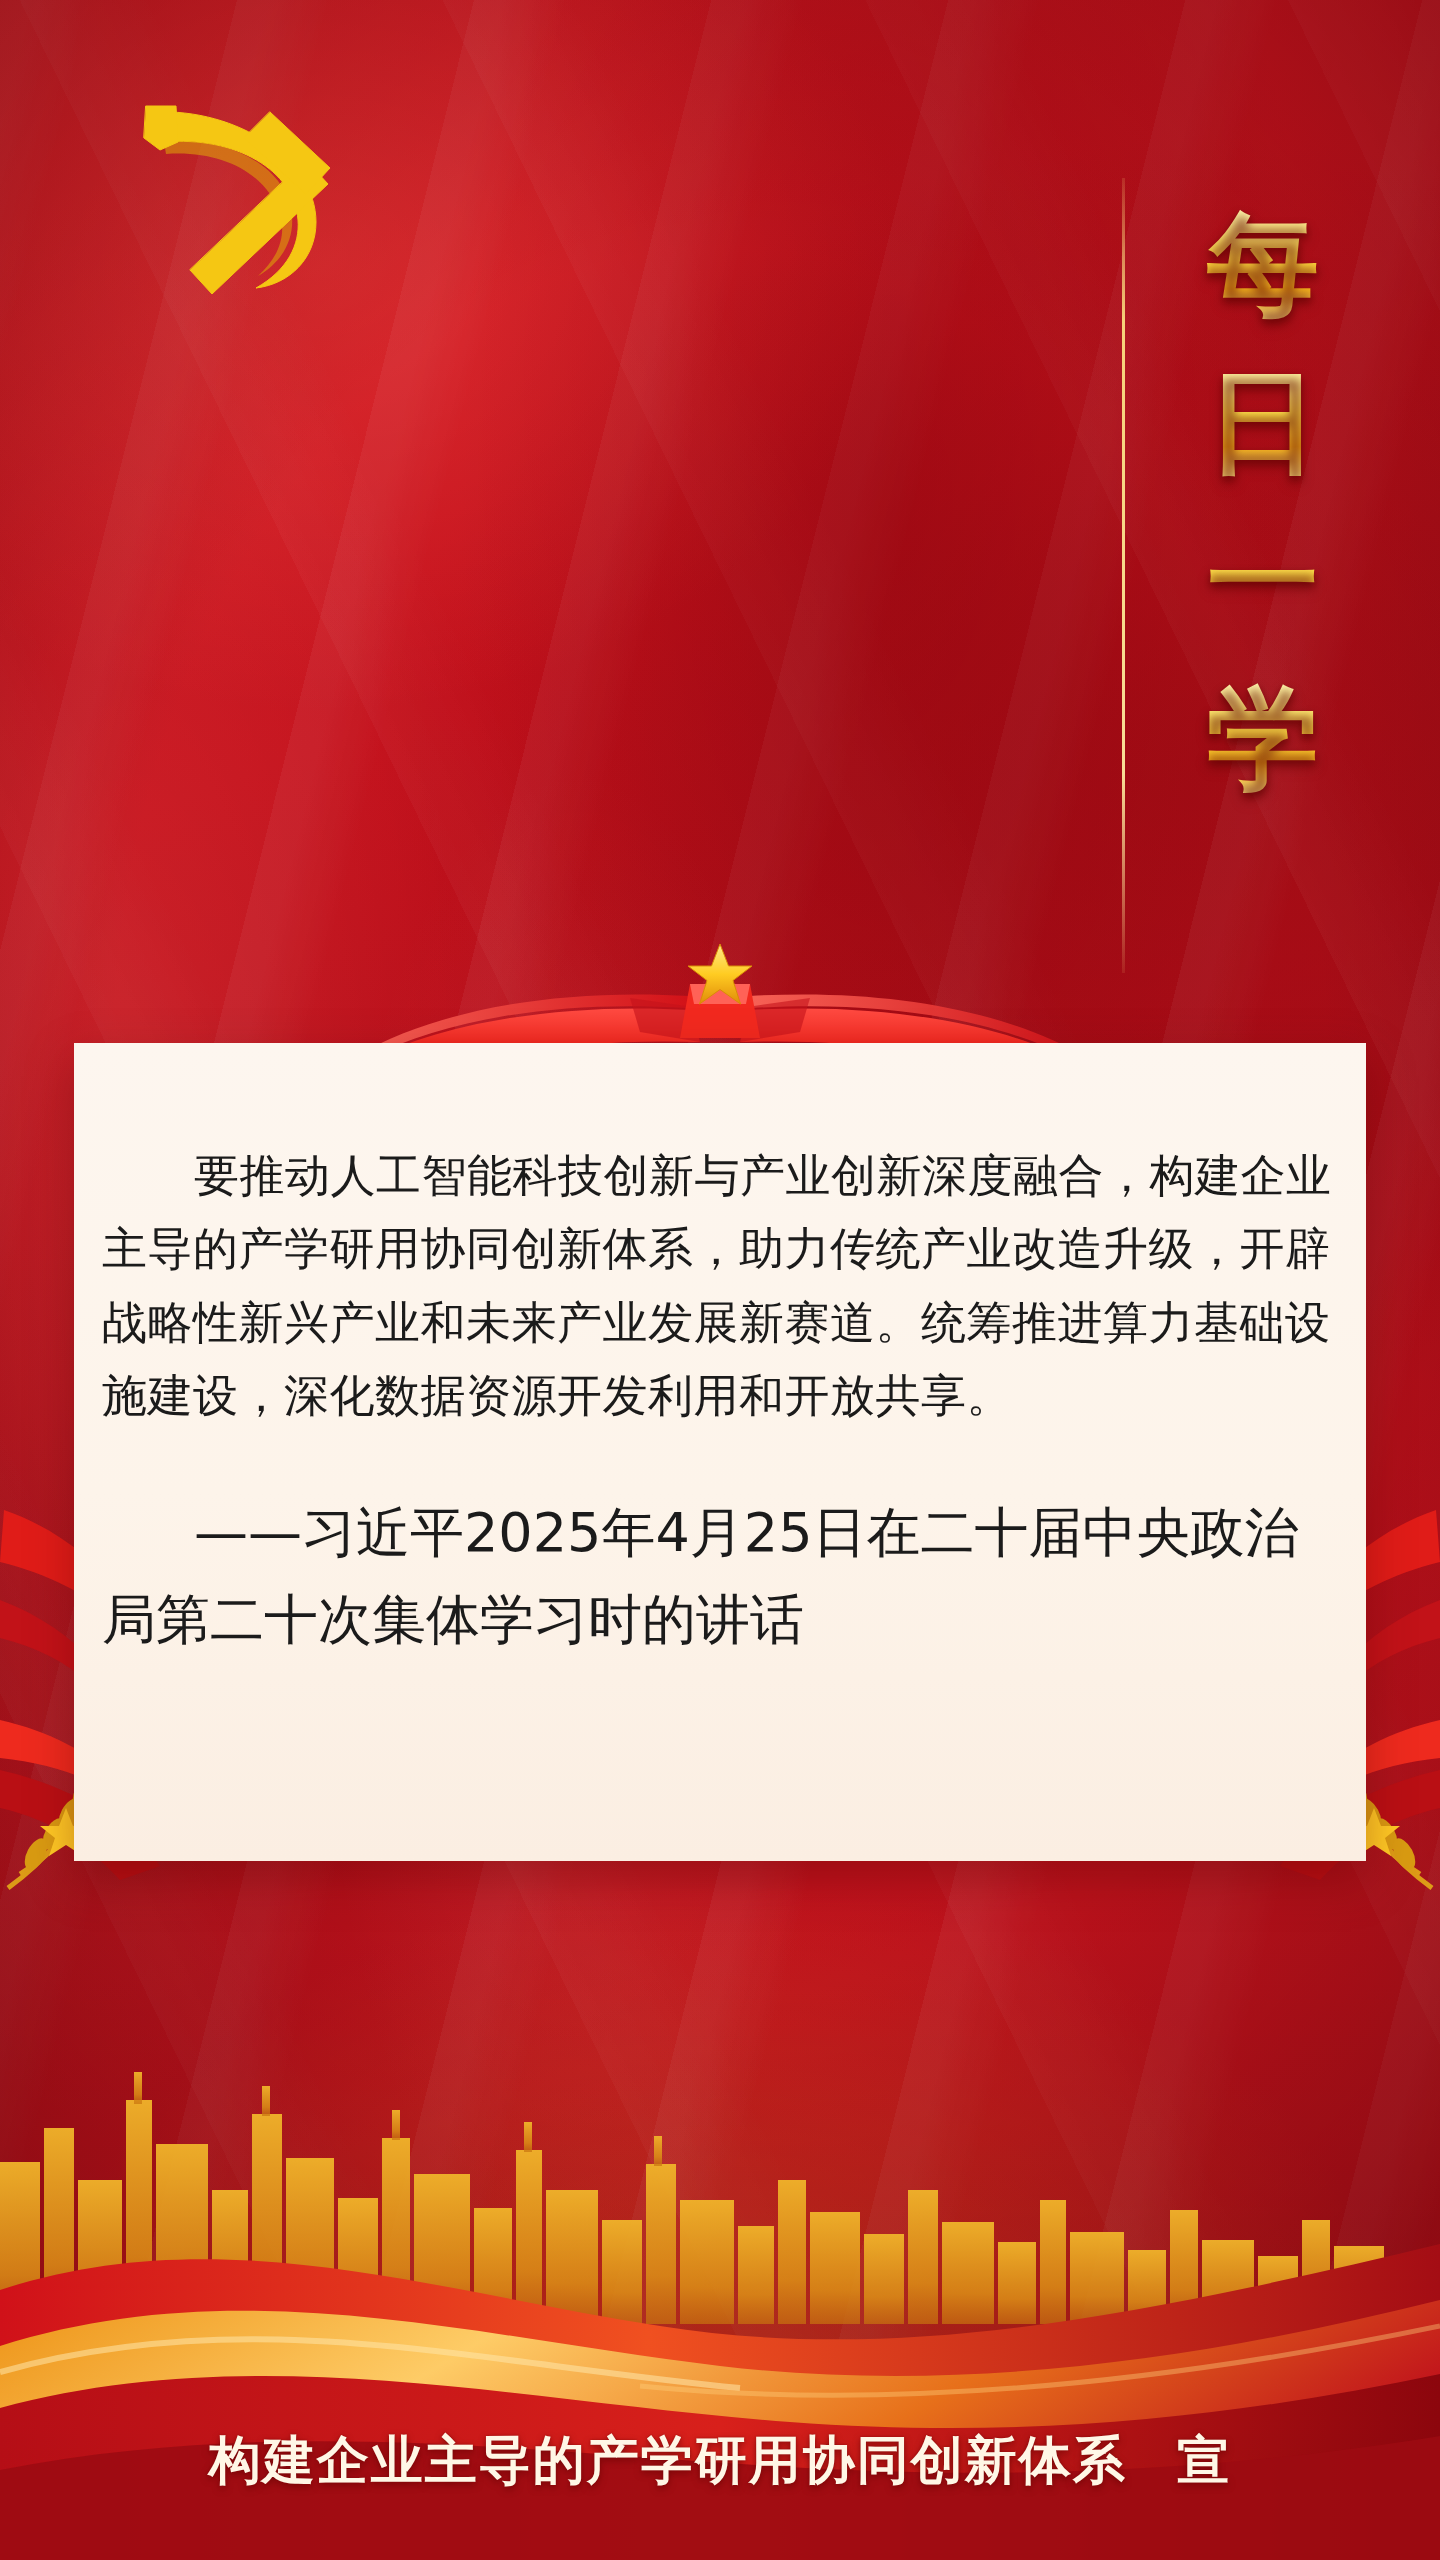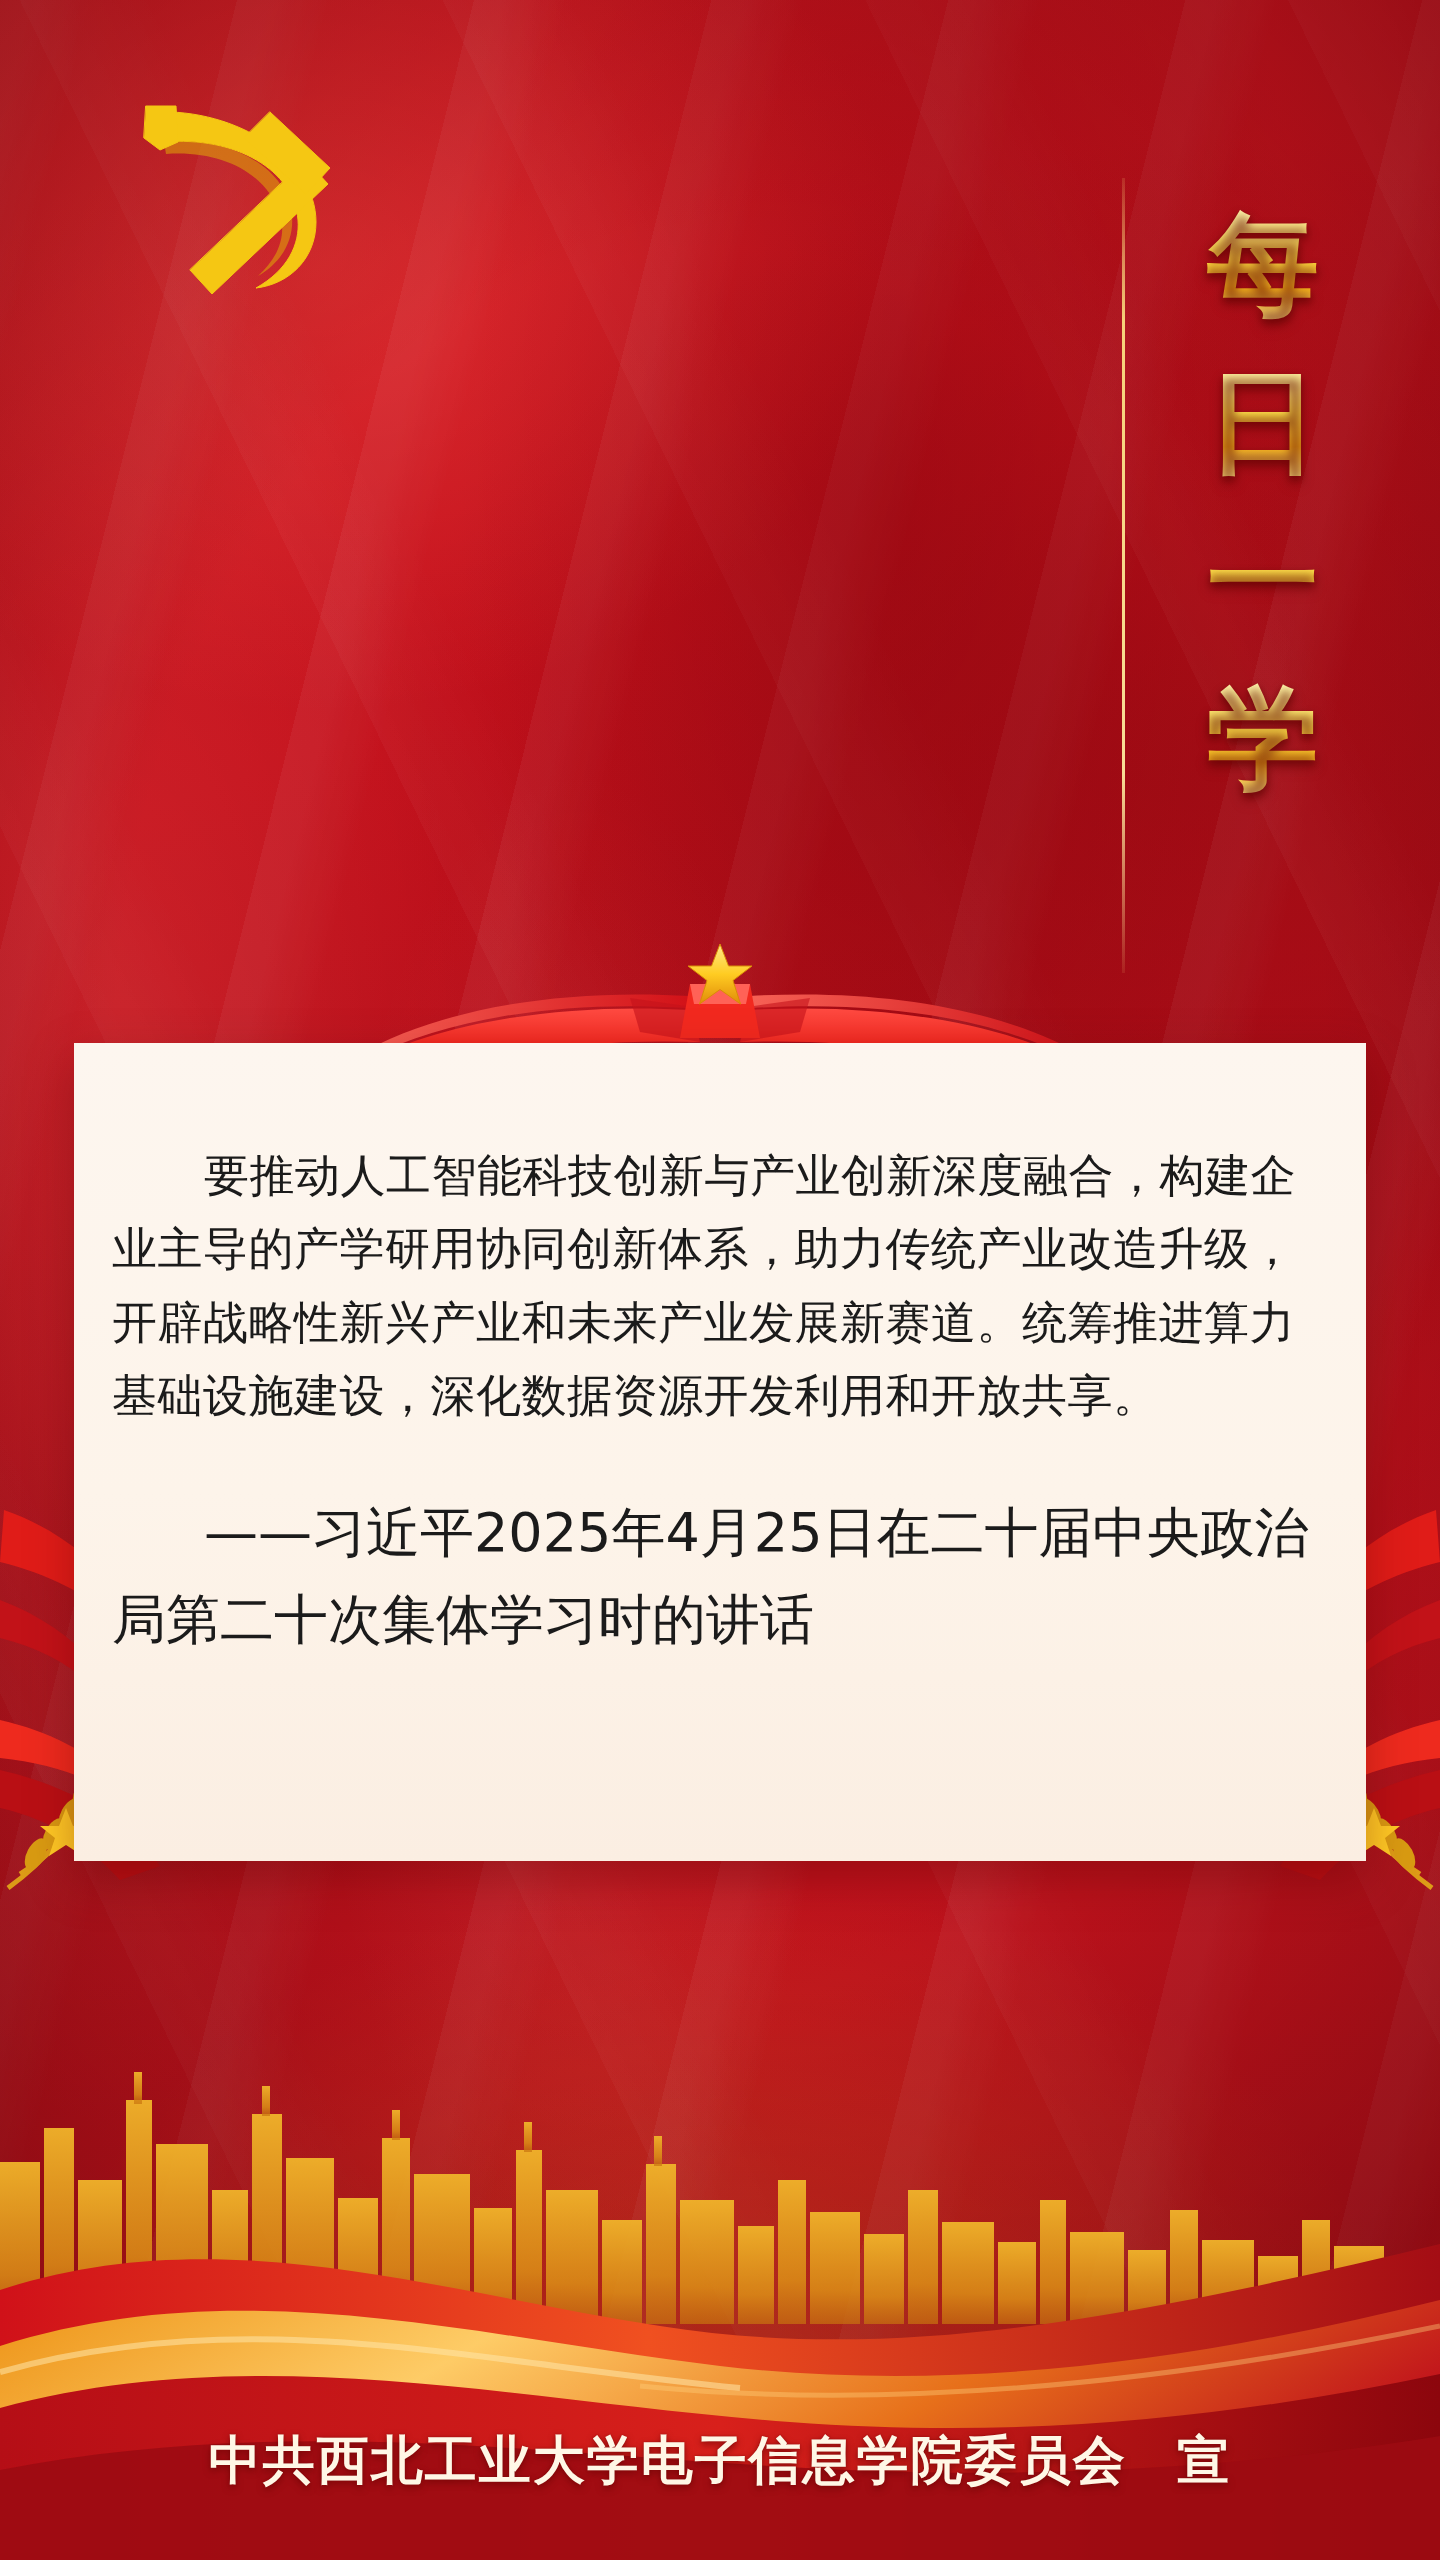--- a/index.html
+++ b/index.html
@@ -126,21 +126,21 @@
     height: 818px;
     background: linear-gradient(180deg, #fdf6ef 0%, #fdf4ea 55%, #fbeee2 100%);
     box-shadow: 0 18px 44px rgba(90,0,4,0.35);
     z-index: 5;
   }
   .card-inner {
     position: absolute;
     left: 0;
     right: 0;
     top: 96px;
-    padding: 0 38px;
+    padding: 0 28px;
   }
   .quote-body {
     font-size: 45px;
     line-height: 1.63;
     color: #1b1b1b;
     text-indent: 92px;
     letter-spacing: 0.5px;
     font-family: "DejaVu Sans", "Liberation Sans", sans-serif;
   }
   .quote-attrib {
@@ -424,17 +424,17 @@
       <path d="M0 150 C220 78 430 150 660 186 C900 224 1140 176 1440 104 L1440 420 L0 420 Z" fill="url(#w2)"></path>
       <path d="M0 206 C240 130 470 196 720 226 C960 254 1200 220 1440 160 L1440 420 L0 420 Z" fill="url(#w1)" opacity="0.95"></path>
       <path d="M0 268 C260 198 520 262 790 282 C1030 300 1240 276 1440 234 L1440 420 L0 420 Z" fill="url(#w3)"></path>
       <path d="M0 330 C300 272 560 318 850 330 C1080 340 1280 322 1440 296 L1440 420 L0 420 Z" fill="#9c0b12" opacity="0.9"></path>
       <path d="M0 232 C250 162 470 222 740 248" stroke="#ffe6a8" stroke-width="6" fill="none" opacity="0.55"></path>
       <path d="M640 246 C900 272 1180 240 1440 186" stroke="#ffcf7a" stroke-width="5" fill="none" opacity="0.4"></path>
     </svg>
   </div>
 
   <div class="footer">
-    <span class="footer-text">中共西北工业大学电子信息学院委员会</span>
+    <span class="footer-text">构建企业主导的产学研用协同创新体系</span>
     <span class="footer-text footer-suffix">宣</span>
   </div>
 
 </div>
 
 </body></html>

